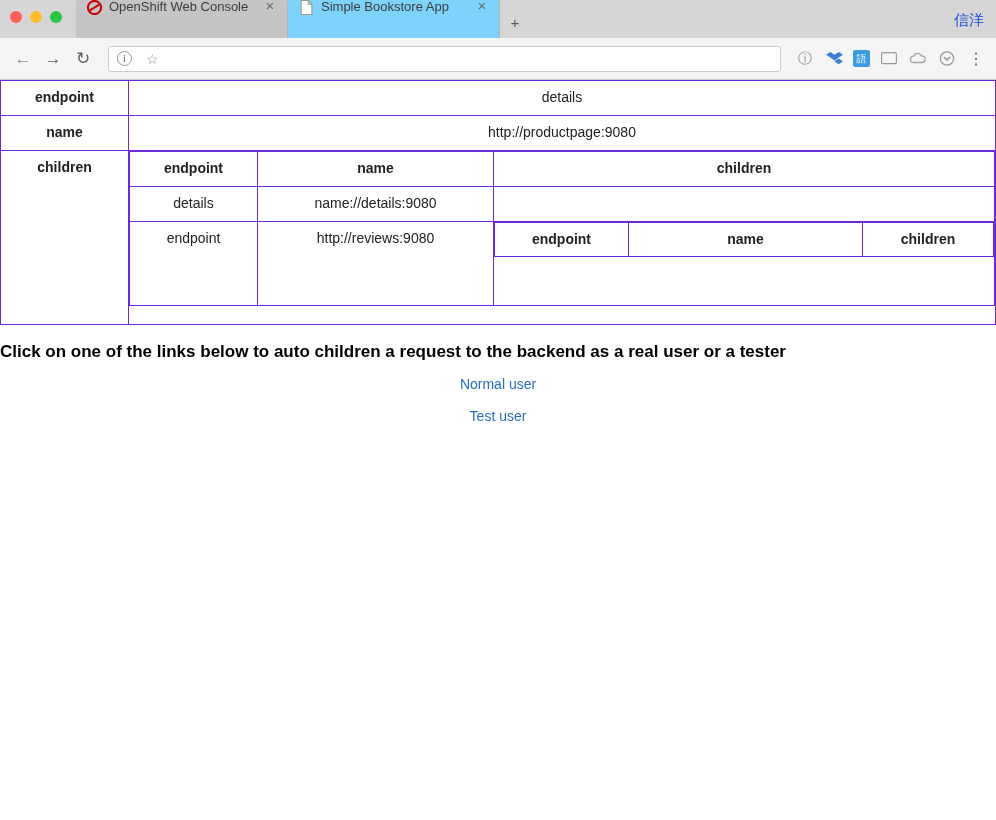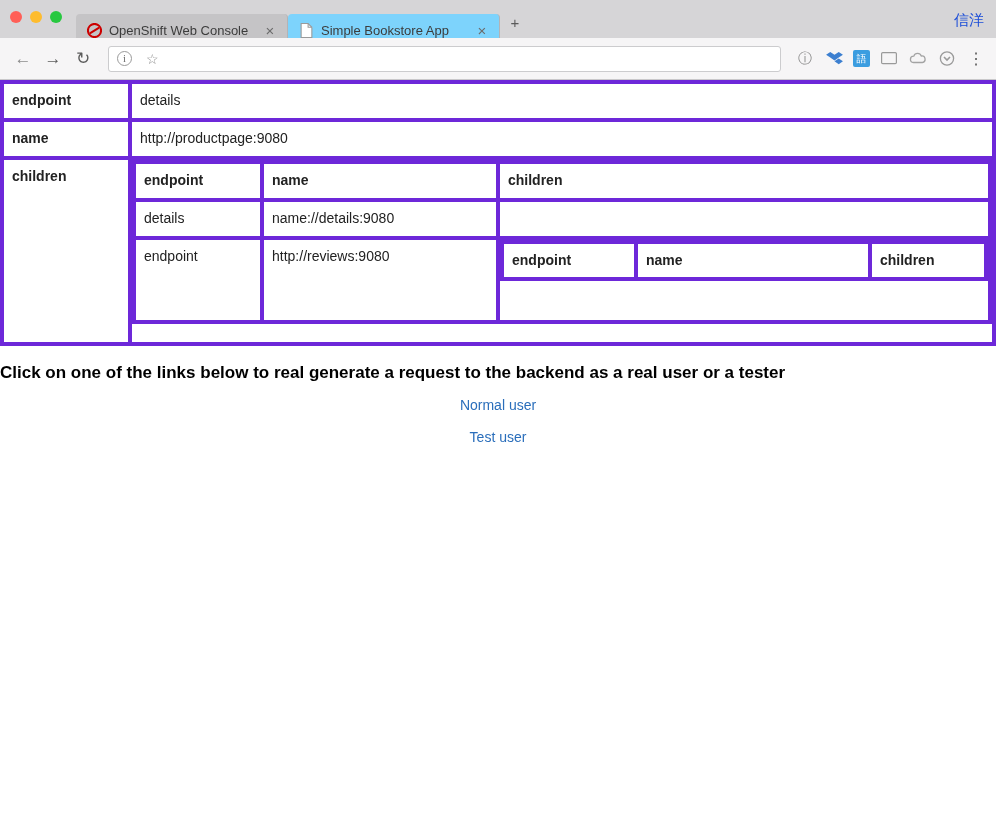--- a/index.html
+++ b/index.html
@@ -44,25 +44,25 @@
   .dot.yellow { background: #febc2e; }
   .dot.green { background: #28c840; }
 
   .tabs {
     display: flex;
     align-items: flex-end;
     margin-left: 76px;
     height: 38px;
   }
   .tab {
-    height: 24px;
+    height: 39px;
     min-width: 212px;
     max-width: 212px;
     display: flex;
-    align-items: flex-end;
+    align-items: flex-start;
     padding: 0 10px;
     font-size: 13px;
     color: #3c3c3c;
     position: relative;
     border-top-left-radius: 4px;
     border-top-right-radius: 4px;
     background: #c5c4c6;
     border-right: 1px solid #b4b3b5;
     overflow: hidden;
     white-space: nowrap;
@@ -182,24 +182,24 @@
   }
 
   table.svc {
     border-collapse: collapse;
     width: 996px;
     table-layout: fixed;
     font-size: 14px;
     color: #222;
   }
   table.svc td, table.svc th {
-    border: 4px solid #6d28d9;
+    border: 1px solid #6d28d9;
     padding: 7px 8px 8px 8px;
     vertical-align: top;
-    text-align: left;
+    text-align: center;
     font-weight: normal;
     line-height: 1.35;
   }
   table.svc th, table.svc td.hdr {
     font-weight: bold;
   }
 
   .t-outer { width: 996px; margin: 0; }
   .t-outer > tbody > tr > td:first-child { width: 128px; }
 
@@ -364,19 +364,19 @@
                     </table>
                   </td>
                 </tr>
               </tbody>
             </table>
           </td>
         </tr>
       </tbody>
     </table>
 
-    <p class="prompt">Click on one of the links below to real generate a request to the backend as a real user or a tester</p>
+    <p class="prompt">Click on one of the links below to auto children a request to the backend as a real user or a tester</p>
 
     <a class="link" href="#">Normal user</a>
     <a class="link" href="#">Test user</a>
 
   </div>
 </div>
 
 </body></html>

